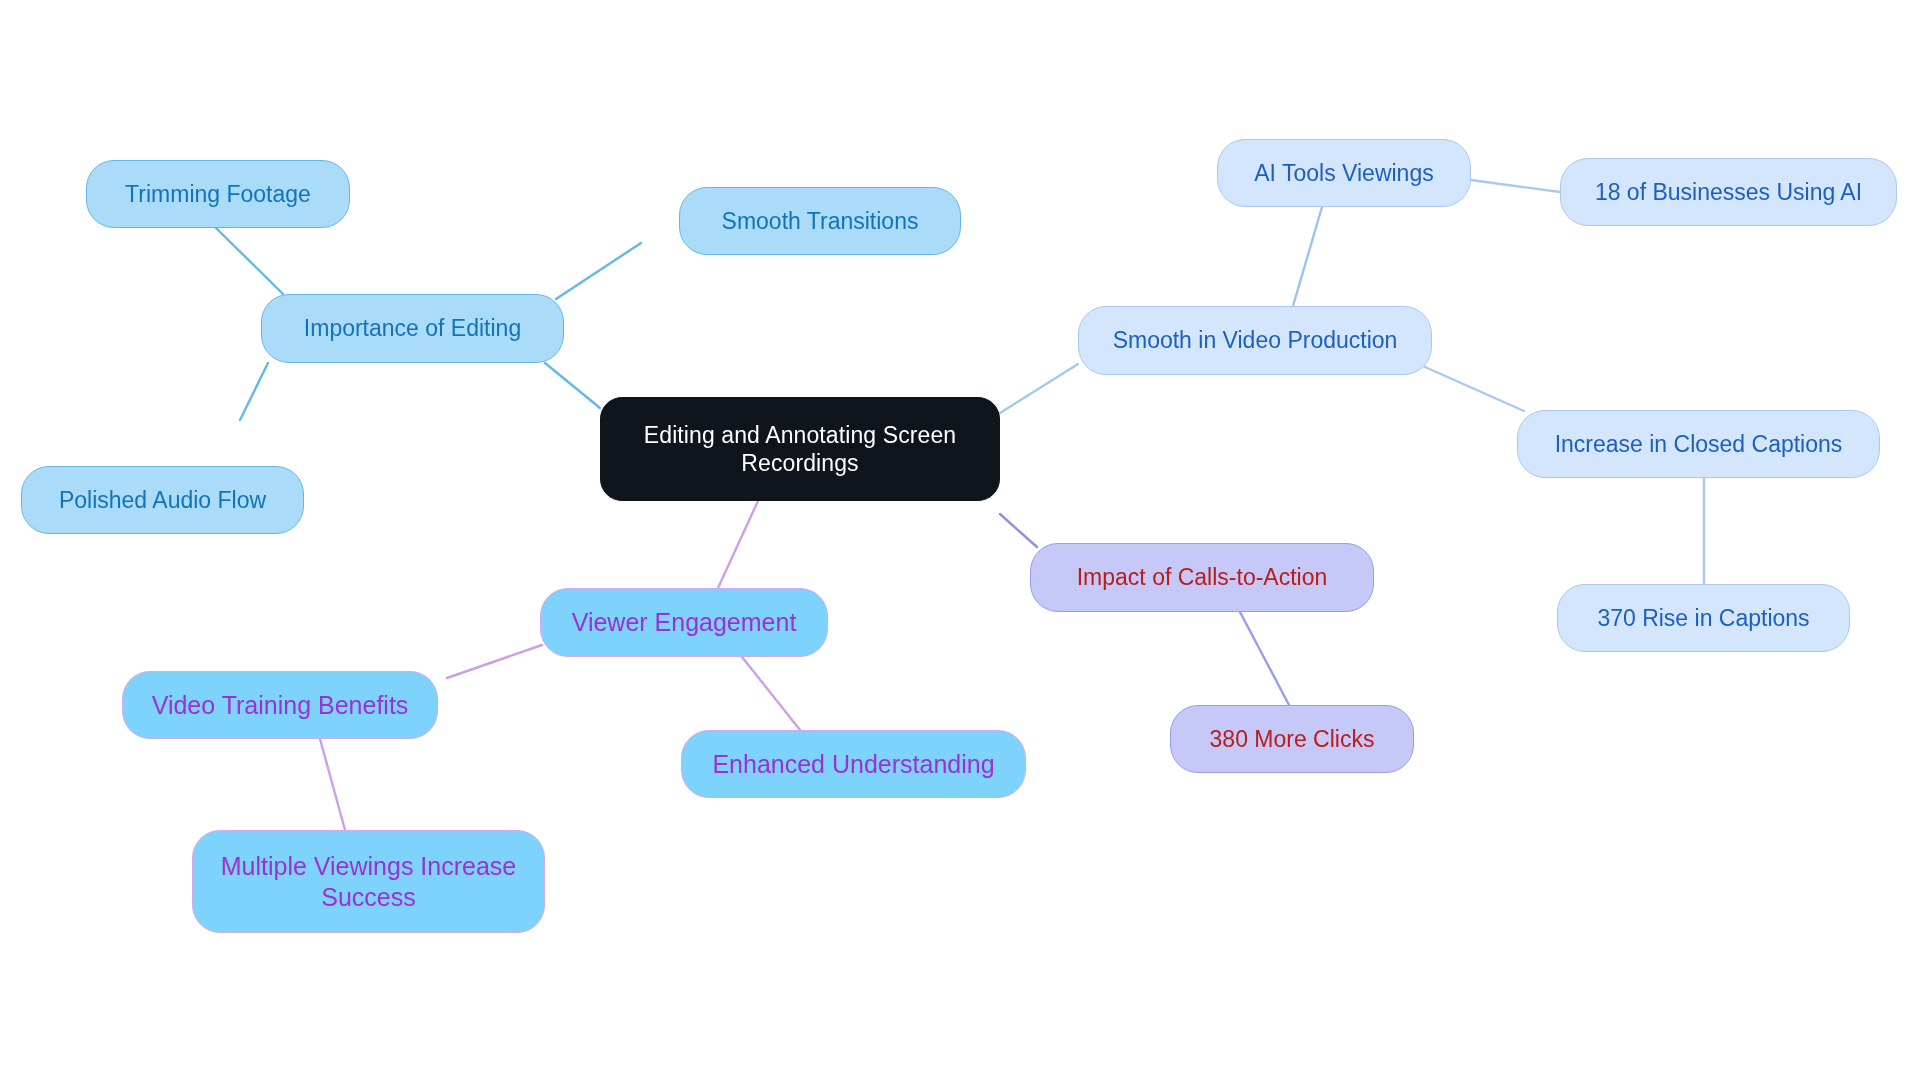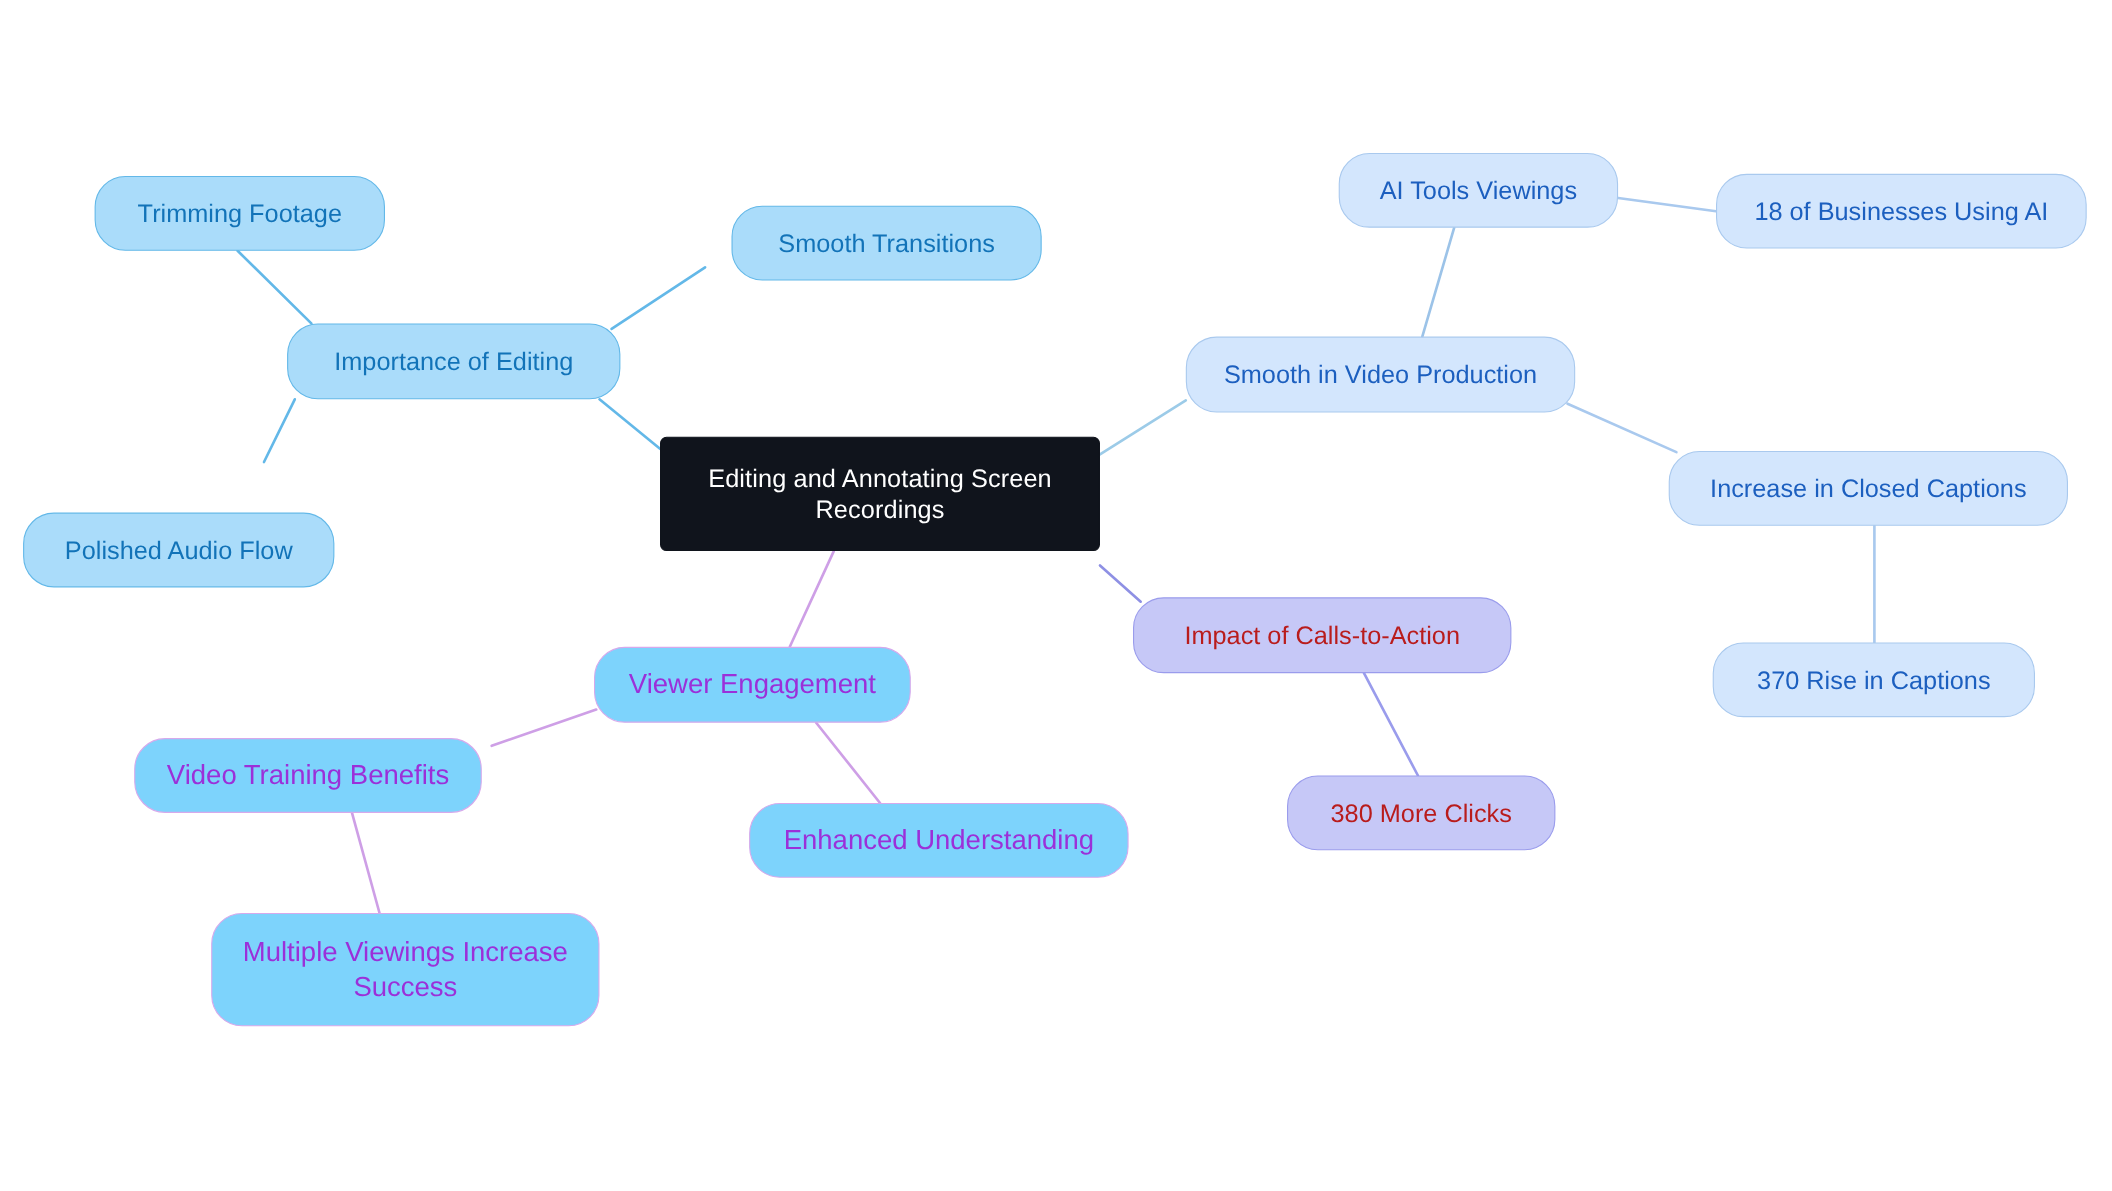--- a/index.html
+++ b/index.html
@@ -37,21 +37,21 @@
     border-style: solid;
     border-width: 1.5px;
     line-height: 1.22;
     white-space: pre-line;
     padding: 4px 10px;
   }
   .node.root {
     background: #10141c;
     border-color: #10141c;
     color: #ffffff;
-    border-radius: 6px;
+    border-radius: 22px;
     font-size: 23px;
     letter-spacing: .1px;
   }
   .node.blue-dark {
     background: #aadcfa;
     border-color: #63b8e8;
     color: #1273b8;
     font-size: 23px;
   }
   .node.blue-light {
@@ -92,21 +92,21 @@
       <line x1="758" y1="501" x2="718" y2="588" stroke="#ce9fe6" stroke-width="2.4" stroke-linecap="round"></line>
       <line x1="542" y1="645" x2="447" y2="678" stroke="#ce9fe6" stroke-width="2.4" stroke-linecap="round"></line>
       <line x1="742" y1="657" x2="800" y2="730" stroke="#ce9fe6" stroke-width="2.4" stroke-linecap="round"></line>
       <line x1="320" y1="739" x2="345" y2="830" stroke="#ce9fe6" stroke-width="2.4" stroke-linecap="round"></line>
     </svg>
   <div id="node-layer">
       <div class="node root" style="left: 600px; top: 397px; width: 400px; height: 104px;">Editing and Annotating Screen
 Recordings</div>
       <div class="node blue-dark" style="left: 261px; top: 294px; width: 303px; height: 69px;">Importance of Editing</div>
       <div class="node blue-dark" style="left: 86px; top: 160px; width: 264px; height: 68px;">Trimming Footage</div>
-      <div class="node blue-dark" style="left: 665px; top: 187px; width: 282px; height: 68px;">Smooth Transitions</div>
+      <div class="node blue-dark" style="left: 679px; top: 187px; width: 282px; height: 68px;">Smooth Transitions</div>
       <div class="node blue-dark" style="left: 21px; top: 420px; width: 283px; height: 68px; margin-top: 46px;">Polished Audio Flow</div>
       <div class="node blue-light" style="left: 1078px; top: 306px; width: 354px; height: 69px;">Smooth in Video Production</div>
       <div class="node blue-light" style="left: 1217px; top: 139px; width: 254px; height: 68px;">AI Tools Viewings</div>
       <div class="node blue-light" style="left: 1560px; top: 158px; width: 337px; height: 68px;">18 of Businesses Using AI</div>
       <div class="node blue-light" style="left: 1517px; top: 410px; width: 363px; height: 68px;">Increase in Closed Captions</div>
       <div class="node blue-light" style="left: 1557px; top: 584px; width: 293px; height: 68px;">370 Rise in Captions</div>
       <div class="node indigo" style="left: 1030px; top: 543px; width: 344px; height: 69px;">Impact of Calls-to-Action</div>
       <div class="node indigo" style="left: 1170px; top: 705px; width: 244px; height: 68px;">380 More Clicks</div>
       <div class="node pink" style="left: 540px; top: 588px; width: 288px; height: 69px;">Viewer Engagement</div>
       <div class="node pink" style="left: 122px; top: 671px; width: 316px; height: 68px;">Video Training Benefits</div>

